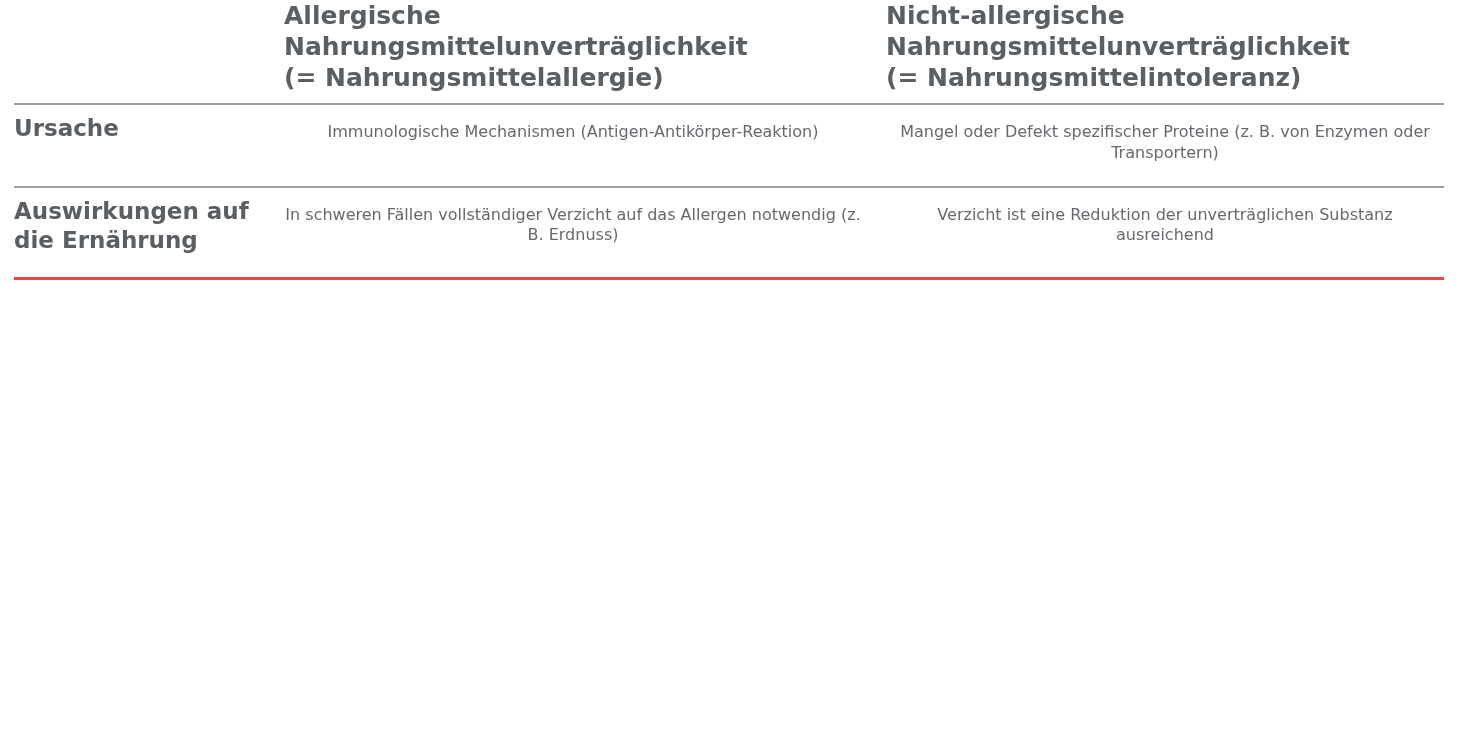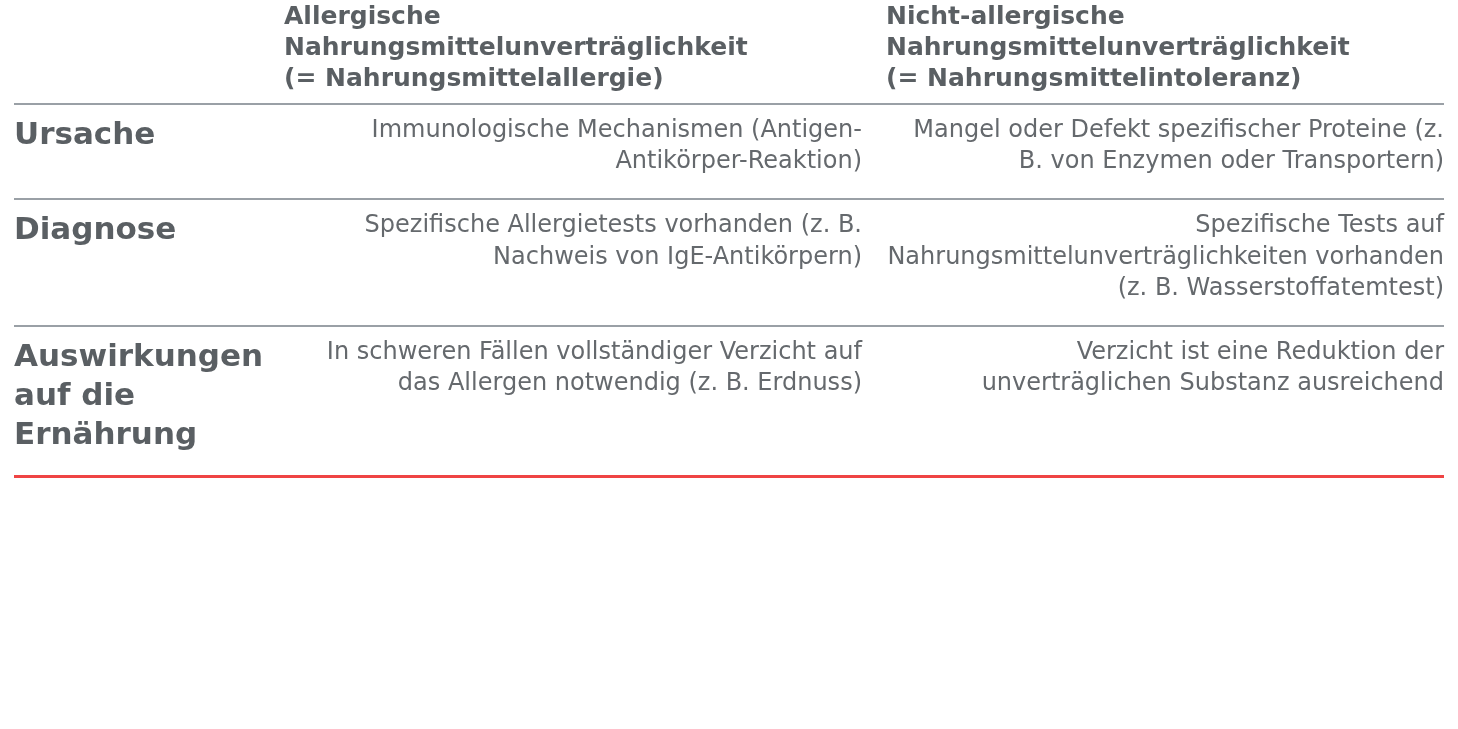--- a/index.html
+++ b/index.html
@@ -46,35 +46,35 @@
     border-bottom: 2px solid #9aa0a6;
     padding-left: 18px;
   }
   thead th.head-cell .pad {
     display: block;
   }
 
   tbody th.rowlabel {
     text-align: left;
     vertical-align: top;
-    font-size: 31px;
+    font-size: 23px;
     line-height: 1.26;
     font-weight: bold;
     color: #5a5f63;
     padding: 9px 10px 22px 0;
     border-bottom: 2px solid #9aa0a6;
   }
   tbody td {
-    text-align: right;
+    text-align: center;
     vertical-align: top;
-    font-size: 24px;
+    font-size: 16px;
     line-height: 1.30;
     font-weight: normal;
     color: #65696d;
-    padding: 9px 6px 22px 18px;
+    padding: 17px 6px 22px 18px;
     border-bottom: 2px solid #9aa0a6;
   }
   tbody tr.last th.rowlabel,
   tbody tr.last td {
     border-bottom: 3px solid #ef4444;
   }
   tbody td.cell-b {
     padding-right: 0;
   }
 </style>
@@ -102,25 +102,20 @@
           <span class="pad">(= Nahrungsmittelintoleranz)</span>
         </th>
       </tr>
     </thead>
     <tbody>
       <tr>
         <th class="rowlabel">Ursache</th>
         <td class="cell-a">Immunologische Mechanismen (Antigen-Antikörper-Reaktion)</td>
         <td class="cell-b">Mangel oder Defekt spezifischer Proteine (z. B. von Enzymen oder Transportern)</td>
       </tr>
-      <tr>
-        <th class="rowlabel">Diagnose</th>
-        <td class="cell-a">Spezifische Allergietests vorhanden (z. B. Nachweis von IgE-Antikörpern)</td>
-        <td class="cell-b">Spezifische Tests auf Nahrungsmittelunverträglichkeiten vorhanden (z. B. Wasserstoffatemtest)</td>
-      </tr>
       <tr class="last">
         <th class="rowlabel">Auswirkungen auf die Ernährung</th>
         <td class="cell-a">In schweren Fällen vollständiger Verzicht auf das Allergen notwendig (z. B. Erdnuss)</td>
         <td class="cell-b">Verzicht ist eine Reduktion der unverträglichen Substanz ausreichend</td>
       </tr>
     </tbody>
   </table>
 </div>
 
 </body></html>

